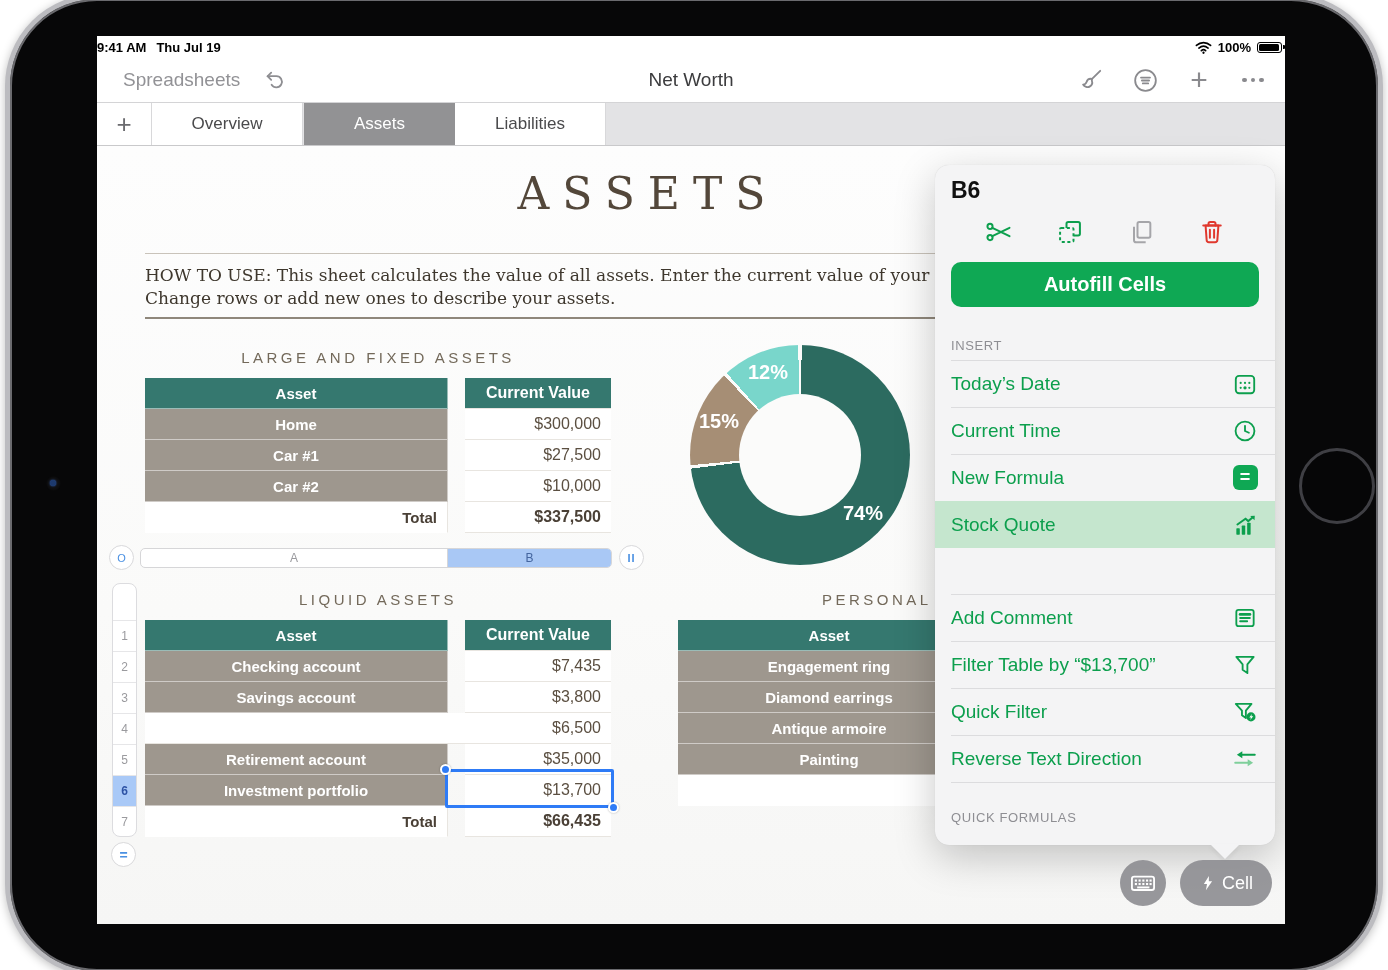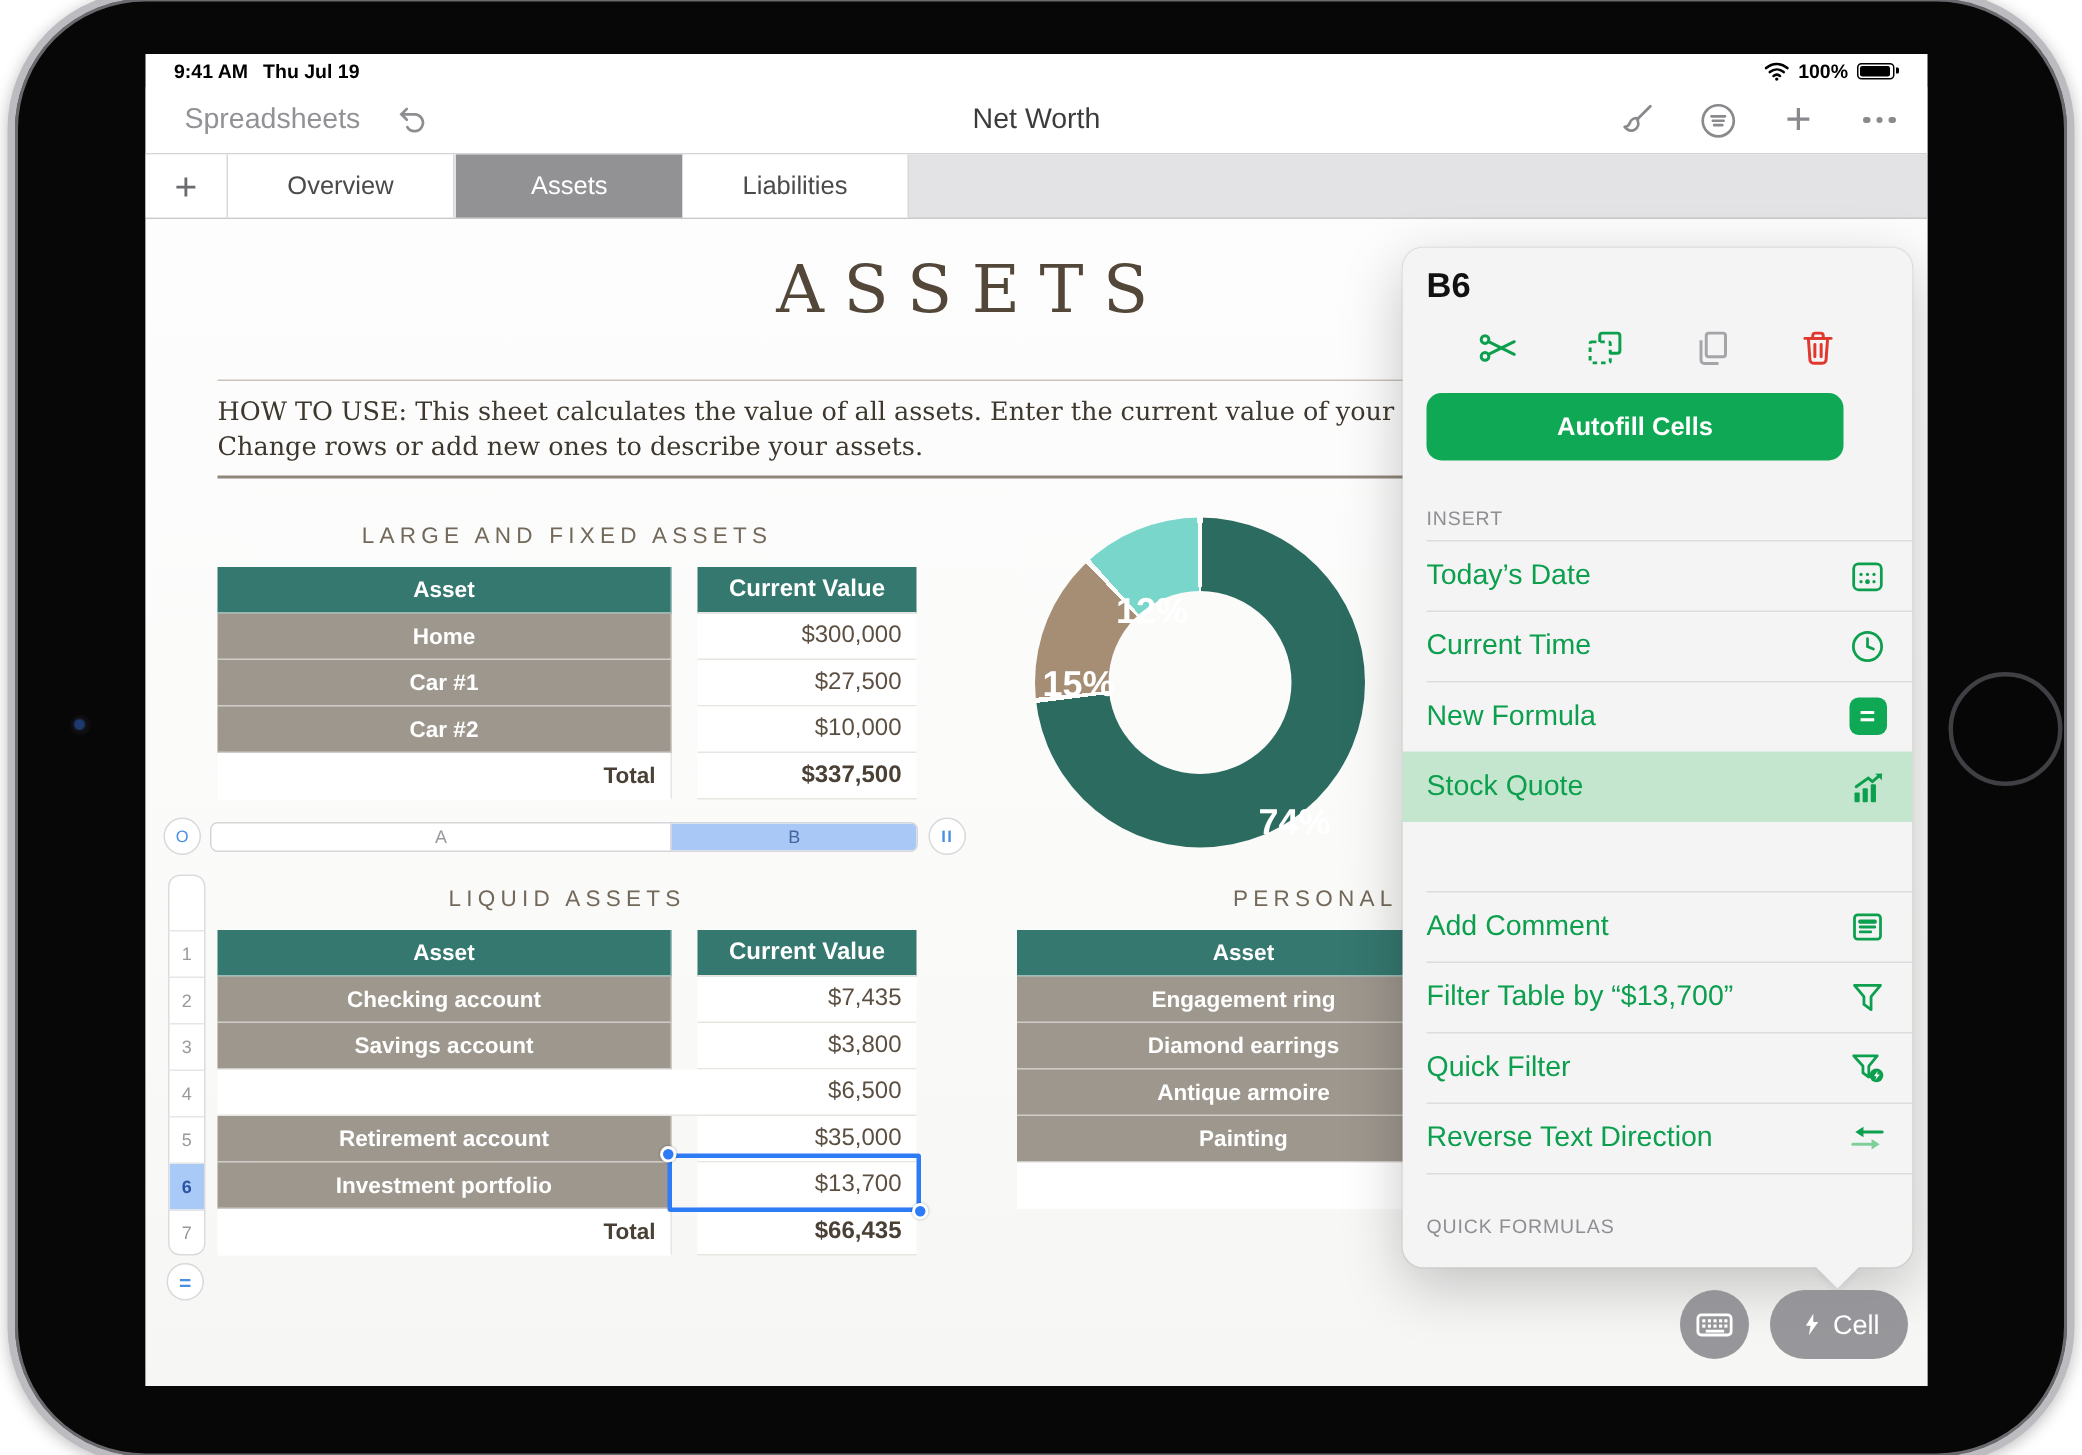--- a/index.html
+++ b/index.html
@@ -15,21 +15,21 @@
   #camera::after { content:""; position:absolute; left:4px; top:4px; width:6px; height:6px; border-radius:50%;
             background:#1d3a6e; box-shadow:0 0 2px #3a6ed0; }
   #homebtn { position:absolute; left:1299px; top:448px; width:76px; height:76px; border-radius:50%;
             border:3px solid #3f3f44; background:#060607; }
 
   
   #screen { position:absolute; left:97px; top:36px; width:1188px; height:888px; background:#fff; overflow:hidden; }
 
   
   .statusbar { position:absolute; left:0; top:0; width:100%; height:22px; display:flex; align-items:center;
-               justify-content:space-between; padding:0 19px; font-size:13px; font-weight:700; color:#000; }
+               justify-content:space-between; padding:0 0; font-size:13px; font-weight:700; color:#000; }
   .sb-left { display:flex; gap:10px; align-items:center; }
   .sb-right { display:flex; gap:6px; align-items:center; }
   .battery-body { position:relative; width:25px; height:11px; border:1px solid #000; border-radius:3px; }
   .battery-body::before { content:""; position:absolute; left:1px; top:1px; bottom:1px; width:20px; background:#000; border-radius:1.5px; }
   .battery-nub { width:2px; height:4px; background:#000; border-radius:0 1px 1px 0; margin-left:1px; }
 
   
   .toolbar { position:absolute; left:0; top:22px; width:100%; height:45px; background:#fff;
              border-bottom:1px solid #d4d4d6; display:flex; align-items:center; }
   .tb-back { position:absolute; left:26px; font-size:19px; color:#929296; }
@@ -98,43 +98,43 @@
           border:1px solid #dcdcdf; border-radius:8px; overflow:hidden; }
   .rail .rcell { height:31px; display:flex; align-items:center; justify-content:center; font-size:12px; color:#9a9a9e;
                  border-bottom:1px solid #e6e6e8; cursor:pointer; }
   .rail .rblank { height:37px; border-bottom:1px solid #e6e6e8; }
   .rail .rsel { background:#a9c9f7; color:#2d53a5; font-weight:700; }
 
   
   .donut-wrap { position:absolute; left:593px; top:199px; width:220px; height:220px; }
   .donut { width:220px; height:220px; border-radius:50%; }
   .donut-hole { position:absolute; left:49px; top:49px; width:122px; height:122px; border-radius:50%; background:#fbfbfa; }
-  .dlabel { position:absolute; color:#fff; font-size:24px; font-weight:700; transform:translate(-50%,-50%);margin-top:36px; }
+  .dlabel { position:absolute; color:#fff; font-size:20px; font-weight:700; transform:translate(-50%,-50%); }
   .dl-74 { left:173px; top:168px; }
   .dl-15 { left:29px;  top:76px; }
   .dl-12 { left:78px;  top:27px; }
 
   
   .sel-rect { position:absolute; left:348px; top:623px; width:169px; height:39px; border:3px solid #2e7bf6; border-radius:2px; }
   .sel-handle { position:absolute; width:11px; height:11px; border-radius:50%; background:#2e7bf6; border:2px solid #fff;
                 box-shadow:0 0 2px rgba(0,0,0,.3); }
   .h-tl { left:-8px; top:-8px; } .h-br { right:-8px; bottom:-8px; }
 
   
   .popup { position:absolute; left:838px; top:19px; width:340px; height:680px; background:#f4f4f5; border-radius:14px;
            box-shadow:0 12px 40px rgba(0,0,0,.22), 0 0 1px rgba(0,0,0,.15); }
   .popup-caret { position:absolute; left:1113px; top:698px; width:0; height:0;
                  border-left:15px solid transparent; border-right:15px solid transparent; border-top:15px solid #f4f4f5;
                  filter:drop-shadow(0 3px 2px rgba(0,0,0,.06)); }
   .cell-ref { position:absolute; left:16px; top:12px; font-size:23px; font-weight:700; color:#111; }
   .clip-row { position:absolute; left:0; top:50px; width:100%; height:34px; display:flex; justify-content:space-around;
               align-items:center; padding:0 28px; }
   .clip-row .cicon { width:30px; height:30px; display:flex; align-items:center; justify-content:center; cursor:pointer; }
-  .autofill-btn { position:absolute; left:16px; top:97px; width:278px; height:45px; background:#0fa854; border:none;
-                  border-radius:10px; color:#fff; font-size:17px; font-weight:600; font-family:inherit; cursor:pointer; }
+  .autofill-btn { position:absolute; left:16px; top:97px; width:308px; height:45px; background:#0fa854; border:none;
+                  border-radius:10px; color:#fff; font-size:20px; font-weight:600; font-family:inherit; cursor:pointer; }
   .sec-label { position:absolute; left:16px; font-size:13px; letter-spacing:.6px; color:#8e8e93; }
   .menu { position:absolute; left:0; width:100%; }
   .menu-row { height:47px; display:flex; align-items:center; justify-content:space-between; padding:1px 16px;
               font-size:19px; color:#0c9f4d; position:relative; cursor:pointer; }
   .menu-row::before { content:""; position:absolute; left:16px; right:0; top:0; height:1px; background:#dcdcde; }
   .menu-row.hl { background:#c5e6ce; border-radius:0; }
   .menu-row.hl::before { background:transparent; }
   .menu-row .micon { width:28px; height:28px; display:flex; align-items:center; justify-content:center; color:#0c9f4d; }
   .formula-sq { width:25px; height:25px; background:#0fa854; border-radius:6px; color:#fff; font-size:18px; font-weight:700;
                 display:flex; align-items:center; justify-content:center; }

